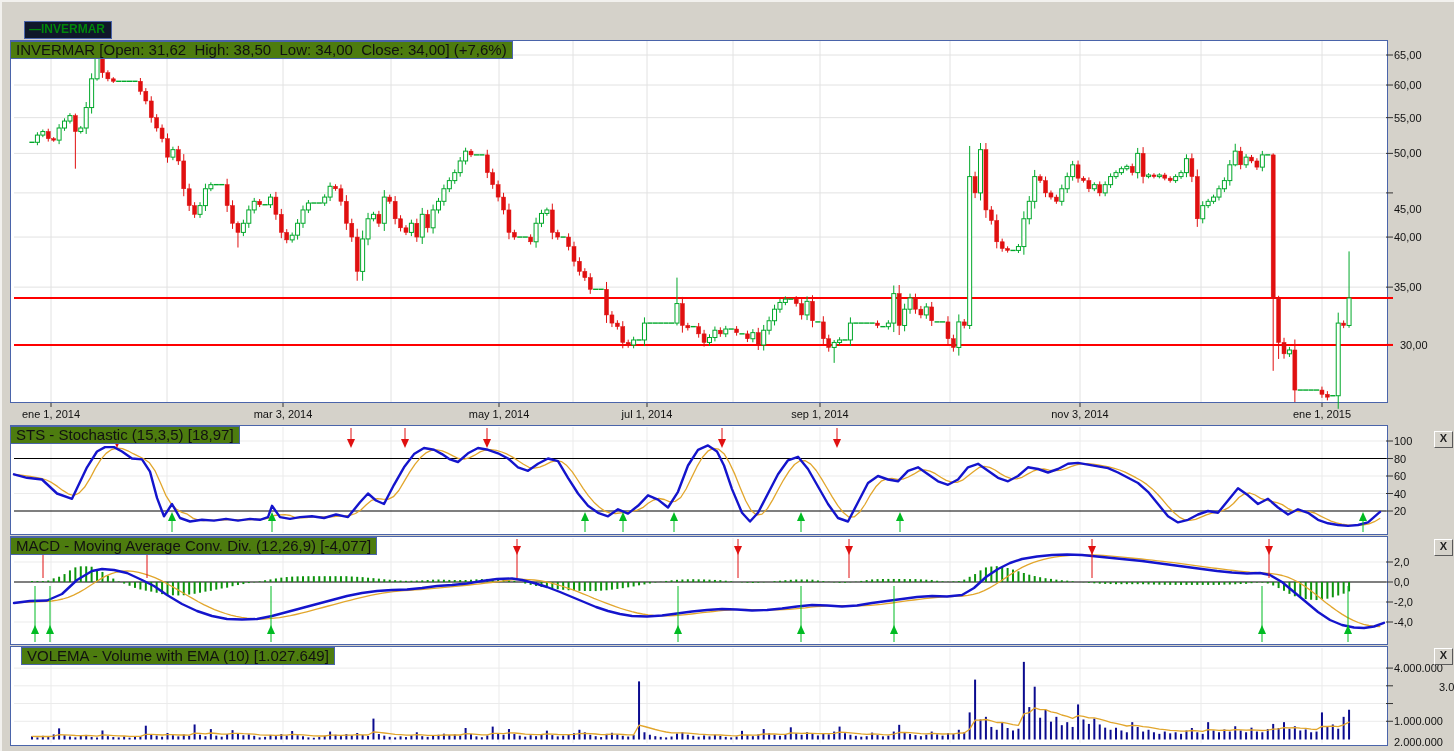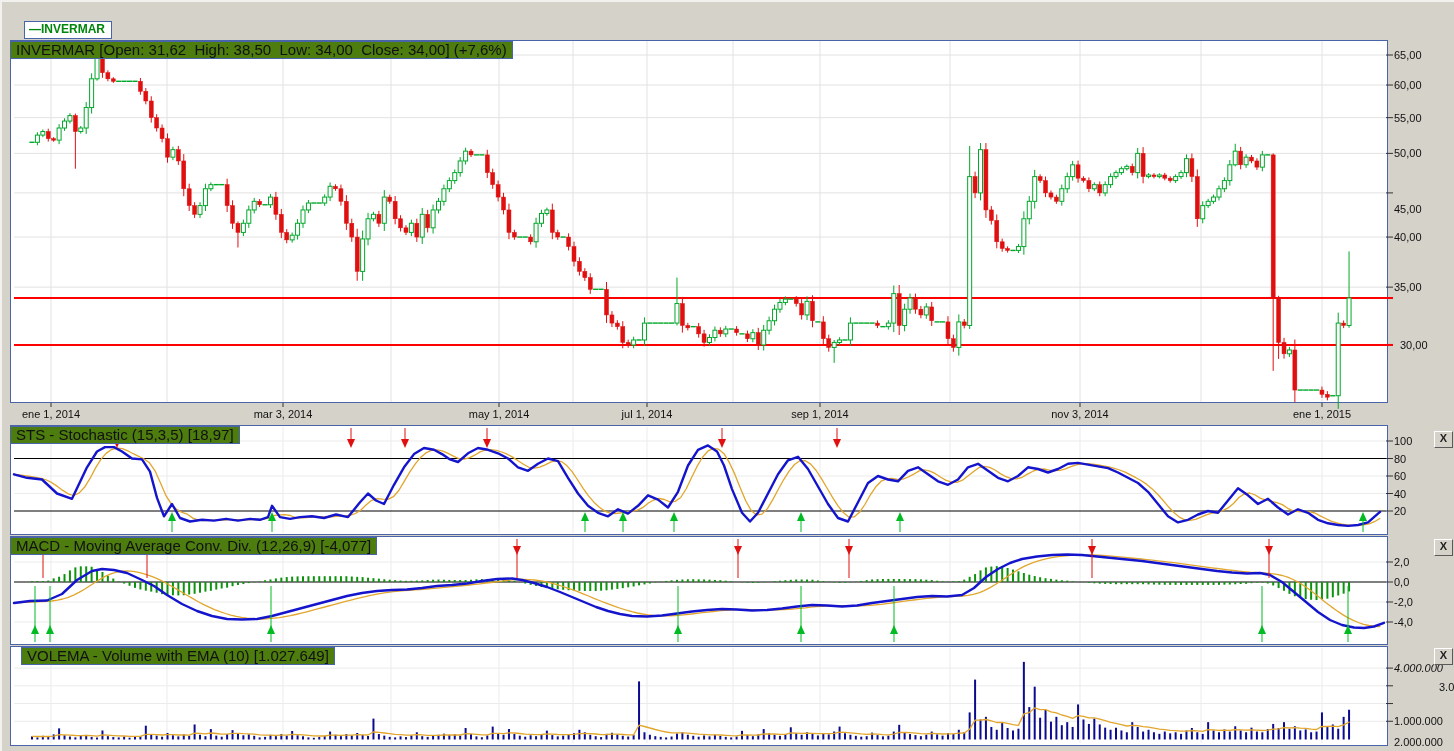--- a/index.html
+++ b/index.html
@@ -9,21 +9,21 @@
   #p-main{left:8px;top:38px;width:1378px;height:363px;}
   #p-sts {left:8px;top:423px;width:1378px;height:110px;}
   #p-macd{left:8px;top:534px;width:1378px;height:109px;}
   #p-vol {left:8px;top:644px;width:1378px;height:100px;}
   .hdr{position:absolute;z-index:30;background:#4d7c0f;border:1px solid #4a64aa;color:#111;
        font-size:15px;padding:1px 5px 2px 5px;white-space:pre;line-height:13px;}
   #hdr-main{left:8px;top:39px;}
   #hdr-sts{left:8px;top:424px;}
   #hdr-macd{left:8px;top:535px;}
   #hdr-vol{left:8px;top:645px;margin-left:11px;}
-  .legend-tab{position:absolute;left:22px;top:19px;z-index:30;background:#ffffff;border:1px solid #4a64aa;
+  .legend-tab{position:absolute;left:22px;top:19px;z-index:30;background:#0f172a;border:1px solid #4a64aa;
        padding:1px 6px 2px 4px;font-size:12px;font-weight:bold;color:#00860b;white-space:pre;line-height:13px;}
   .legend-tab .dash{color:#00860b;font-weight:bold;}
   svg#plot{position:absolute;left:0;top:0;z-index:20;pointer-events:none;}
   .ylab{position:absolute;left:1392px;transform:translateY(-50%);font-size:11px;color:#111;z-index:25;white-space:nowrap;}
   .xlab{position:absolute;top:406px;transform:translateX(-50%);font-size:11px;color:#111;z-index:25;white-space:nowrap;}
   .closebtn{position:absolute;left:1432px;width:17px;height:15px;z-index:40;background:#d5d2ca;
        border-top:1px solid #ffffff;border-left:1px solid #ffffff;border-right:1px solid #5a5a5a;border-bottom:1px solid #5a5a5a;
        font-size:11px;line-height:13px;text-align:center;color:#222;cursor:default;font-weight:bold;}
 </style>
 </head>
@@ -1165,18 +1165,18 @@
       <div class="xlab" style="left: 1320px;">ene 1, 2015</div>
       <div class="ylab" style="top: 439px;">100</div>
       <div class="ylab" style="top: 456.5px;">80</div>
       <div class="ylab" style="top: 474px;">60</div>
       <div class="ylab" style="top: 491.5px;">40</div>
       <div class="ylab" style="top: 509px;">20</div>
       <div class="ylab" style="top: 560px;">2,0</div>
       <div class="ylab" style="top: 580px;">0,0</div>
       <div class="ylab" style="top: 600px;">-2,0</div>
       <div class="ylab" style="top: 620px;">-4,0</div>
-      <div class="ylab" style="top: 666.08px; font-style: italic;">4.000.000</div>
+      <div class="ylab" style="top: 666.08px;">4.000.000</div>
       <div class="ylab" style="top: 685px; padding-left: 45px;">3.000.000</div>
       <div class="ylab" style="top: 701.54px; margin-top: 38px;">2.000.000</div>
       <div class="ylab" style="top: 719.27px;">1.000.000</div>
     </div>
 </div>
 
 </body></html>

